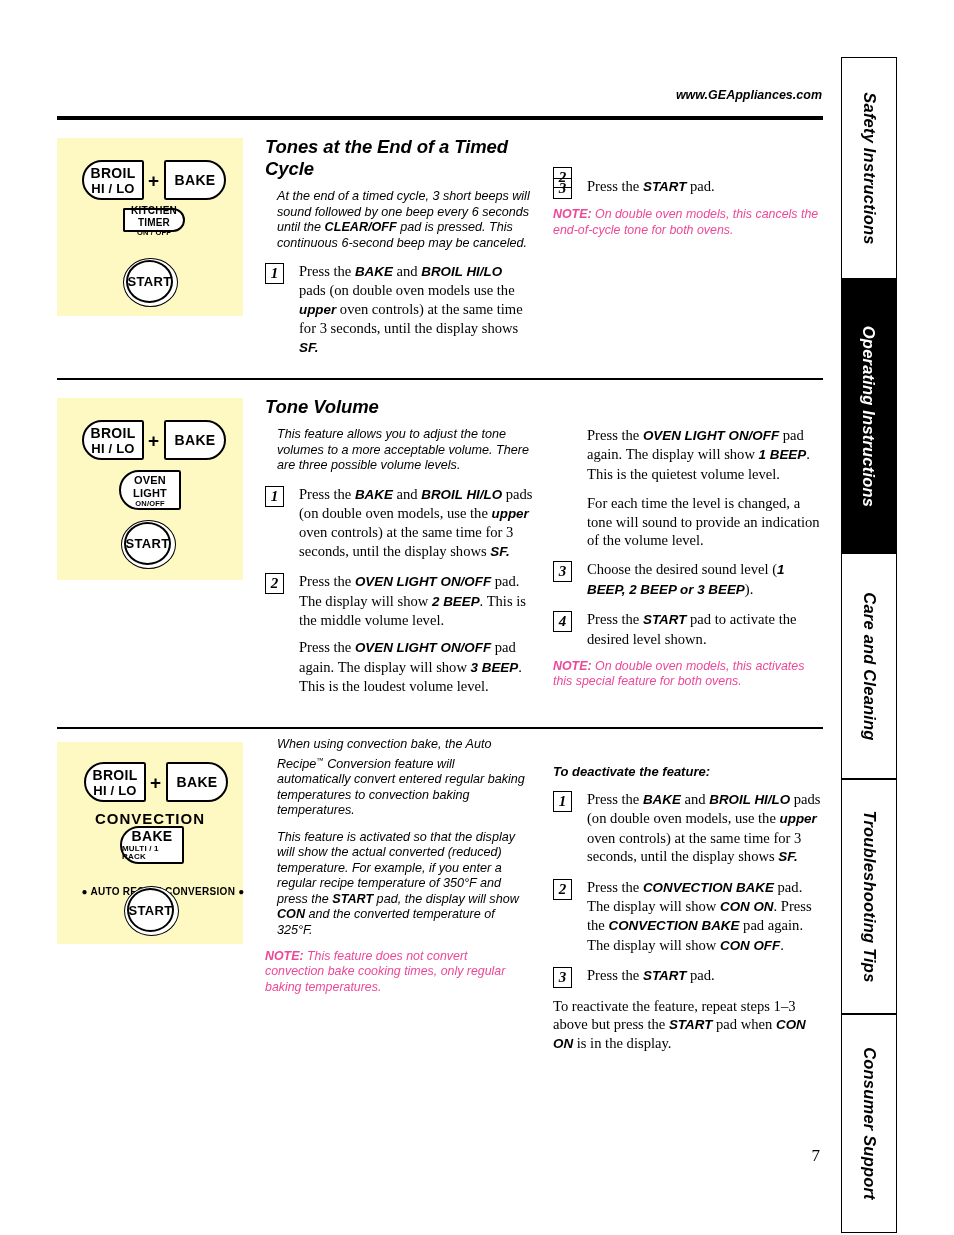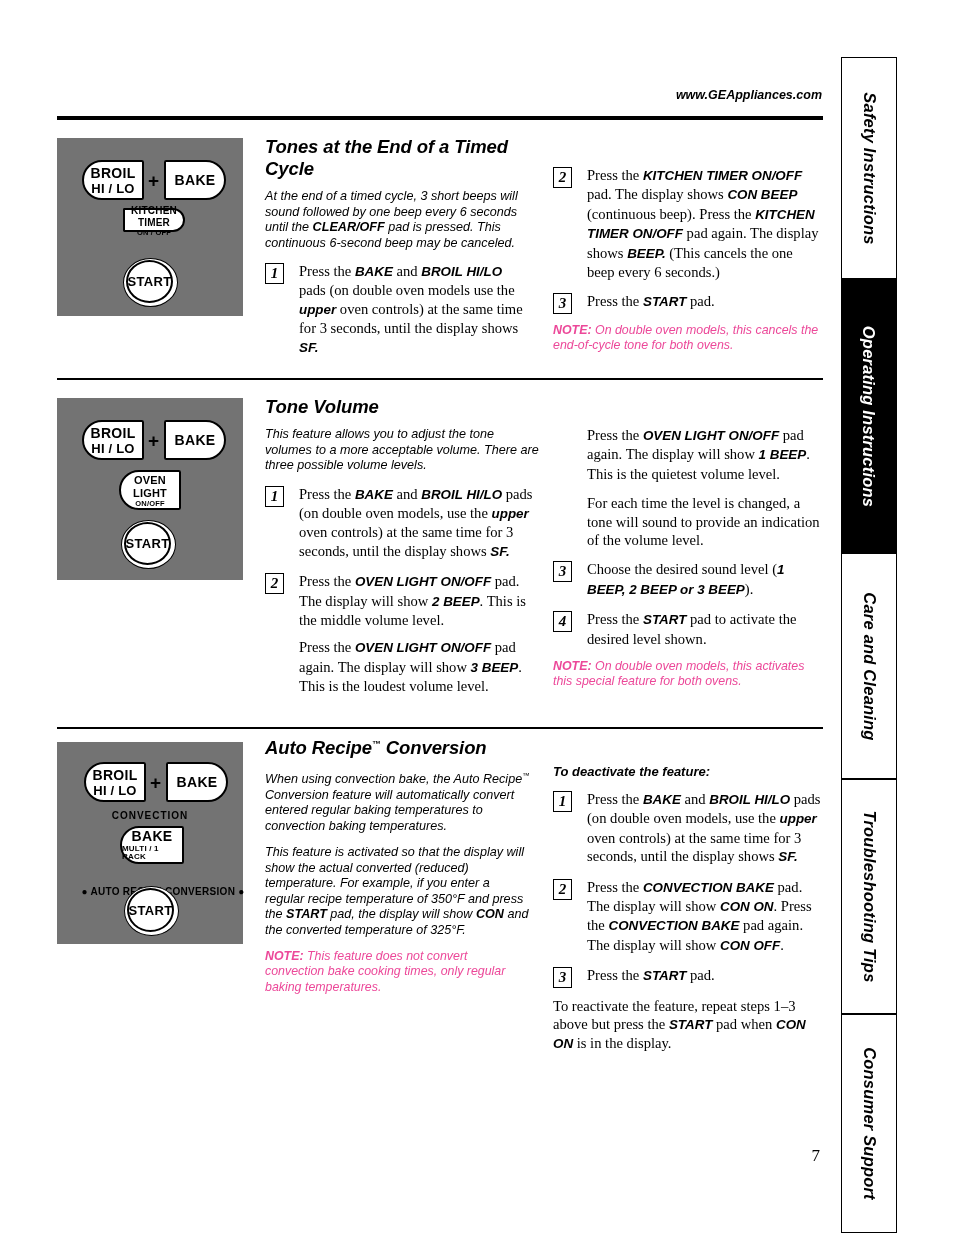--- a/index.html
+++ b/index.html
@@ -32,21 +32,21 @@
   .tab .tab-label{
     transform:rotate(90deg);white-space:nowrap;
     font-family:"Liberation Sans", sans-serif;
     font-weight:bold;font-style:italic;font-size:16.5px;letter-spacing:.2px;
     color:#000;
   }
   .tab.active .tab-label{color:#fff;}
   .sec-rule{position:absolute;left:57px;width:766px;height:1.6px;background:#000;}
 
   .gray-panel{
-    position:absolute;background:#737373;
+    position:absolute;background:#fef9c3;
   }
 
   
   .pad{
     position:absolute;border:2.4px solid #000;background:#fff;box-sizing:border-box;
     display:flex;flex-direction:column;align-items:center;justify-content:center;
     font-family:"Liberation Sans", sans-serif;font-weight:bold;color:#000;
     line-height:1.0;
   }
   .pad .l1{font-size:14px;letter-spacing:.3px;}
@@ -70,21 +70,21 @@
   
   .col{position:absolute;}
   h2.sec-title{
     margin:0 0 9px 0;
     font-family:"Liberation Sans", sans-serif;
     font-weight:bold;font-style:italic;font-size:18.5px;color:#000;
     letter-spacing:-.1px;
   }
   h2.sec-title sup{font-size:9px;vertical-align:super;}
   p.intro{
-    margin:0 0 11px 0;
+    margin:0 0 11px 12px;
     font-family:"Liberation Sans", sans-serif;
     font-style:italic;font-size:12.6px;line-height:15.5px;color:#000;
   }
   p.intro sup{font-size:7.5px;vertical-align:super;}
   p.intro b, p.note b, p.subhead{font-weight:bold;font-style:italic;}
   p.serif{
     margin:0 0 11px 0;
     font-size:14.6px;line-height:18.4px;color:#000;
   }
   p.serif b{
@@ -174,21 +174,20 @@
     <p class="intro">At the end of a timed cycle, 3 short beeps will sound followed by one beep every 6 seconds until the <b>CLEAR/OFF</b> pad is pressed. This continuous 6-second beep may be canceled.</p>
     <div class="step">
       <span class="num">1</span>
       <p>Press the <b>BAKE</b> and <b>BROIL HI/LO</b> pads (on double oven models use the <b>upper</b> oven controls) at the same time for 3 seconds, until the display shows <b>SF.</b></p>
     </div>
   </div>
 
   <div class="col" style="left:553px;top:166px;width:270px;">
     <div class="step">
       <span class="num">2</span>
-      <p>Press the <b>KITCHEN TIMER ON/OFF</b> pad. The display shows <b>CON BEEP</b> (continuous beep). Press the <b>KITCHEN TIMER ON/OFF</b> pad again. The display shows <b>BEEP.</b> (This cancels the one beep every 6 seconds.)</p>
     </div>
     <div class="step">
       <span class="num">3</span>
       <p>Press the <b>START</b> pad.</p>
     </div>
     <p class="note"><b>NOTE:</b> <span>On double oven models, this cancels the end-of-cycle tone for both ovens.</span></p>
   </div>
 
   <div class="sec-rule" style="top:378px;"></div>
 
@@ -246,34 +245,33 @@
 
   <div class="gray-panel" style="left:57px;top:742px;width:186px;height:202px;">
     <div class="pad round-left" style="left:27px;top:20px;width:62px;height:40px;">
       <span class="l1">BROIL</span>
       <span class="l2">HI / LO</span>
     </div>
     <div class="plus" style="left:93px;top:30px;">+</div>
     <div class="pad round-right" style="left:109px;top:20px;width:62px;height:40px;">
       <span class="l1">BAKE</span>
     </div>
-    <div class="panel-cap" style="left:0;top:68px;width:186px;font-size:10px;letter-spacing:1px;">CONVECTION</div>
+    <div class="panel-cap" style="left:0;top:68px;width:186px;font-size:15px;letter-spacing:1px;">CONVECTION</div>
     <div class="pad round-left" style="left:63px;top:84px;width:64px;height:38px;">
       <span class="l1">BAKE</span>
       <span class="l2" style="font-size:8px;">MULTI / 1 RACK</span>
     </div>
     <div class="panel-cap" style="left:0;top:144px;width:212px;font-size:10px;letter-spacing:.3px;">● AUTO RECIPE CONVERSION ●</div>
     <div class="start-outer" style="left:67px;top:144px;width:53px;height:48px;"></div>
     <div class="pad circle" style="left:70px;top:146px;width:47px;height:44px;">
       <span class="l1" style="font-size:13px;">START</span>
     </div>
   </div>
 
   <div class="col" style="left:265px;top:737px;width:265px;">
-    <h2 class="sec-title">Auto Recipe<sup>™</sup> Conversion</h2>
     <p class="intro">When using convection bake, the Auto Recipe<sup>™</sup> Conversion feature will automatically convert entered regular baking temperatures to convection baking temperatures.</p>
     <p class="intro">This feature is activated so that the display will show the actual converted (reduced) temperature. For example, if you enter a regular recipe temperature of 350°F and press the <b>START</b> pad, the display will show <b>CON</b> and the converted temperature of 325°F.</p>
     <p class="note"><b>NOTE:</b> <span>This feature does not convert convection bake cooking times, only regular baking temperatures.</span></p>
   </div>
 
   <div class="col" style="left:553px;top:764px;width:272px;">
     <p class="subhead">To deactivate the feature:</p>
     <div class="step">
       <span class="num">1</span>
       <p>Press the <b>BAKE</b> and <b>BROIL HI/LO</b> pads (on double oven models, use the <b>upper</b> oven controls) at the same time for 3 seconds, until the display shows <b>SF.</b></p>

